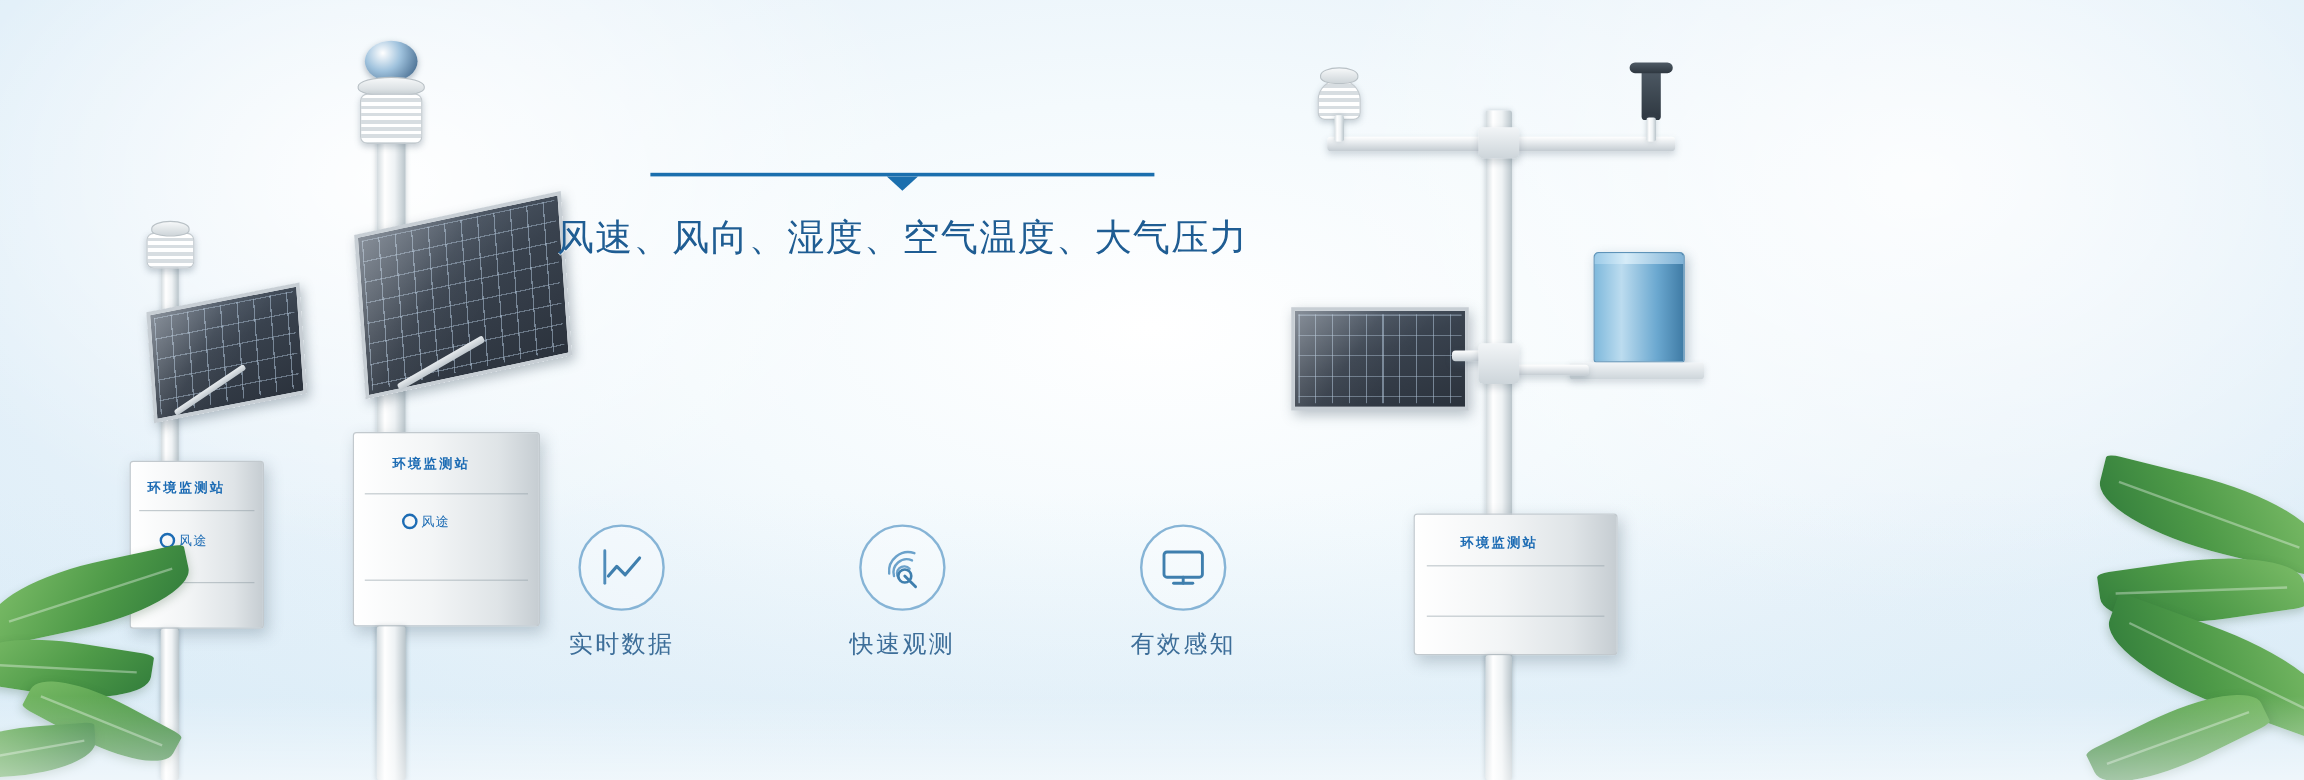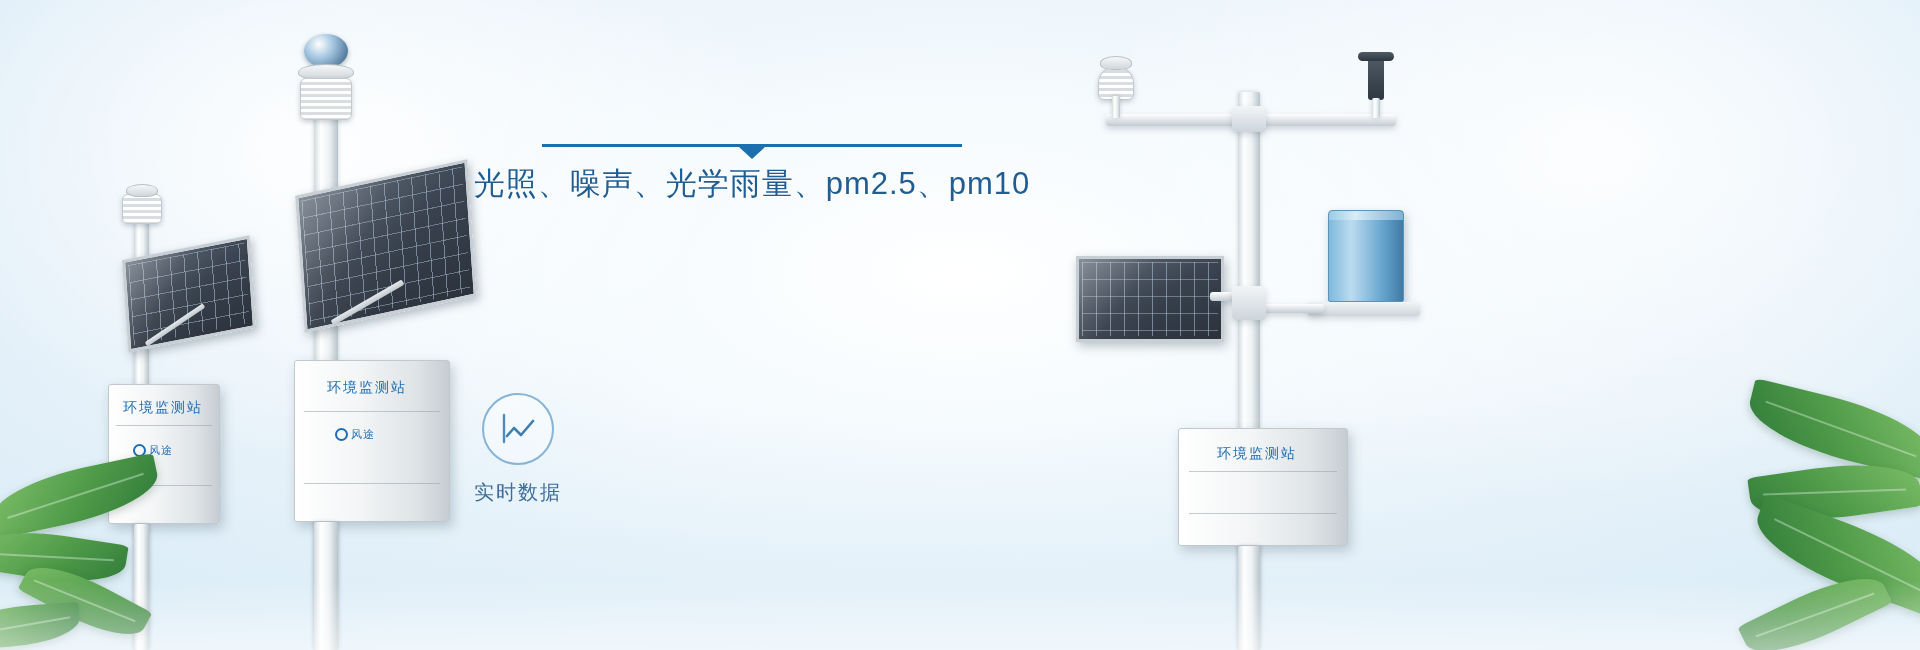--- a/index.html
+++ b/index.html
@@ -87,21 +87,21 @@
     white-space: nowrap;
     font-weight: 400;
     text-shadow: 0 1px 0 rgba(255,255,255,.8);
   }
   .sub-line.first { margin-top: 14px; }
 
   
   .features {
     position: absolute;
     left: 452px;
-    top: 393px;
+    top: 437px;
     width: 600px;
     display: flex;
     justify-content: space-between;
     z-index: 30;
   }
   .feature {
     width: 132px;
     text-align: center;
   }
   .feature-circle {
@@ -156,25 +156,25 @@
     border: 1px solid #c2c9ce;
     border-radius: 3px;
     box-shadow: 3px 5px 12px rgba(70,90,105,.28);
   }
   .cabinet-line {
     position: absolute; left: 6%; right: 6%;
     height: 1px; background: rgba(150,162,170,.55);
   }
   .cab-label {
     position: absolute;
-    font-size: 14px;
+    font-size: 11px;
     color: #1d6cb4;
     letter-spacing: 2px;
     white-space: nowrap;
-    font-weight: 400;
+    font-weight: 700;
   }
   .cab-brand {
     position: absolute;
     font-size: 11px;
     color: #1d6cb4;
     letter-spacing: 1px;
     white-space: nowrap;
     display: flex; align-items: center; gap: 3px;
   }
   .cab-brand .mark {
@@ -356,37 +356,59 @@
     <div class="pole" style="left:178px; top:498px; width:22px; height:104px;"></div>
   </div>
 
   <div class="copy">
 
     <div class="divider-wrap">
       <div class="divider-line"></div>
       <div class="divider-tri"></div>
     </div>
 
-    <div class="sub-line">光照、噪声、光学雨量、pm2.5、pm10</div>
+    <div class="sub-line first">风速、风向、湿度、空气温度、大气压力</div>
   </div>
 
   <div class="features">
 
     <div class="feature">
       <div class="feature-circle">
         <svg width="40" height="34" viewBox="0 0 40 34">
           <path d="M6 3 L6 30" stroke="#4f8cba" stroke-width="2.4" fill="none" stroke-linecap="round"></path>
           <path d="M6 30 L35 30" stroke="#4f8cba" stroke-width="0" fill="none"></path>
           <path d="M9 24 L16 16 L23 23 L35 9" stroke="#3f7fae" stroke-width="2.6" fill="none" stroke-linecap="round" stroke-linejoin="round"></path>
         </svg>
       </div>
       <div class="feature-label">实时数据</div>
     </div>
 
-
+    <div class="feature">
+      <div class="feature-circle">
+        <svg width="40" height="38" viewBox="0 0 40 38">
+          <path d="M9 24 A16 16 0 0 1 30 7" stroke="#6ba2cb" stroke-width="2" fill="none" stroke-linecap="round"></path>
+          <path d="M13 26 A11 11 0 0 1 28 13" stroke="#6ba2cb" stroke-width="2" fill="none" stroke-linecap="round"></path>
+          <path d="M17 28 A6 6 0 0 1 26 20" stroke="#6ba2cb" stroke-width="2" fill="none" stroke-linecap="round"></path>
+          <circle cx="22" cy="26" r="5.4" stroke="#3f7fae" stroke-width="2.2" fill="none"></circle>
+          <path d="M22 26 L31 35" stroke="#3f7fae" stroke-width="2.4" fill="none" stroke-linecap="round"></path>
+        </svg>
+      </div>
+      <div class="feature-label">快速观测</div>
+    </div>
+
+    <div class="feature">
+      <div class="feature-circle">
+        <svg width="42" height="34" viewBox="0 0 42 34">
+          <rect x="5" y="4" width="32" height="21" rx="2.5" stroke="#3f7fae" stroke-width="2.4" fill="none"></rect>
+          <path d="M21 25 L21 30" stroke="#3f7fae" stroke-width="2.4" stroke-linecap="round"></path>
+          <path d="M13 30 L29 30" stroke="#3f7fae" stroke-width="2.4" stroke-linecap="round"></path>
+        </svg>
+      </div>
+      <div class="feature-label">有效感知</div>
+    </div>
 
   </div>
 
   <div class="leaf-group-left">
     <div class="leaf" style="left:0px; top:40px; width:170px; height:52px; transform:rotate(-12deg);">
         <div class="vein"></div>
       </div>
     <div class="leaf" style="left:-14px; top:104px; width:150px; height:46px; transform:rotate(9deg);">
         <div class="vein"></div>
       </div>

